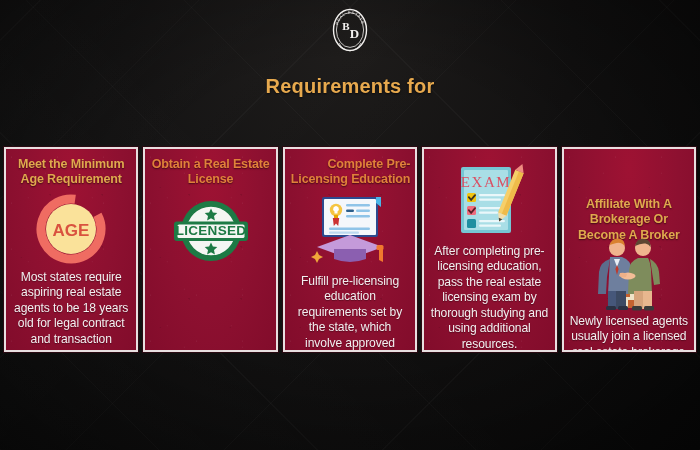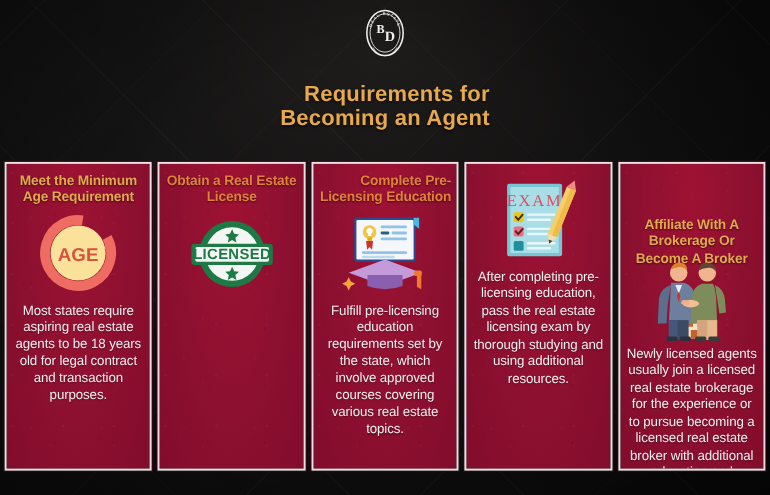--- a/index.html
+++ b/index.html
@@ -70,21 +70,21 @@
     padding: 0 40px;
   }
   .title .line2 { display: block; }
 
   
   .cards {
     position: absolute;
     top: 147px;
     left: 4px;
     right: 4px;
-    height: 281px;
+    height: 205px;
     display: flex;
     gap: 5px;
     z-index: 3;
   }
 
   .card {
     position: relative;
     flex: 1 1 0;
     background:
       radial-gradient(ellipse at 50% 10%, #9e1233 0%, #8d1030 55%, #820c2b 100%);
@@ -168,21 +168,20 @@
           <textPath href="#ringpath" startOffset="50%" text-anchor="middle">REAL ESTATE</textPath>
         </text>
         <text x="19" y="25" font-size="11" font-weight="bold" fill="#f2f0ee" font-family="'Liberation Serif', serif" text-anchor="middle">B</text>
         <text x="27.5" y="32.5" font-size="13" font-weight="bold" fill="#f2f0ee" font-family="'Liberation Serif', serif" text-anchor="middle">D</text>
         <path d="M 12 38 A 13 16.6 0 0 0 34 38" fill="none" stroke="#f2f0ee" stroke-width="0.7"></path>
       </svg>
     </div>
 
     <div class="title">
       <span>Requirements for</span>
-      <span class="line2">Becoming an Agent</span>
     </div>
   </div>
 
   <div class="cards">
 
     <div class="card">
       <div class="card-title t-gold" style="color: rgb(224, 169, 78);">Meet the Minimum Age Requirement</div>
       <div class="card-icon">
         <svg width="84" height="72" viewBox="0 0 84 72">
           <circle cx="42" cy="36" r="30" fill="none" stroke="#ef6c62" stroke-width="9" stroke-dasharray="160 28" transform="rotate(-28 42 36)" stroke-linecap="butt"></circle>

